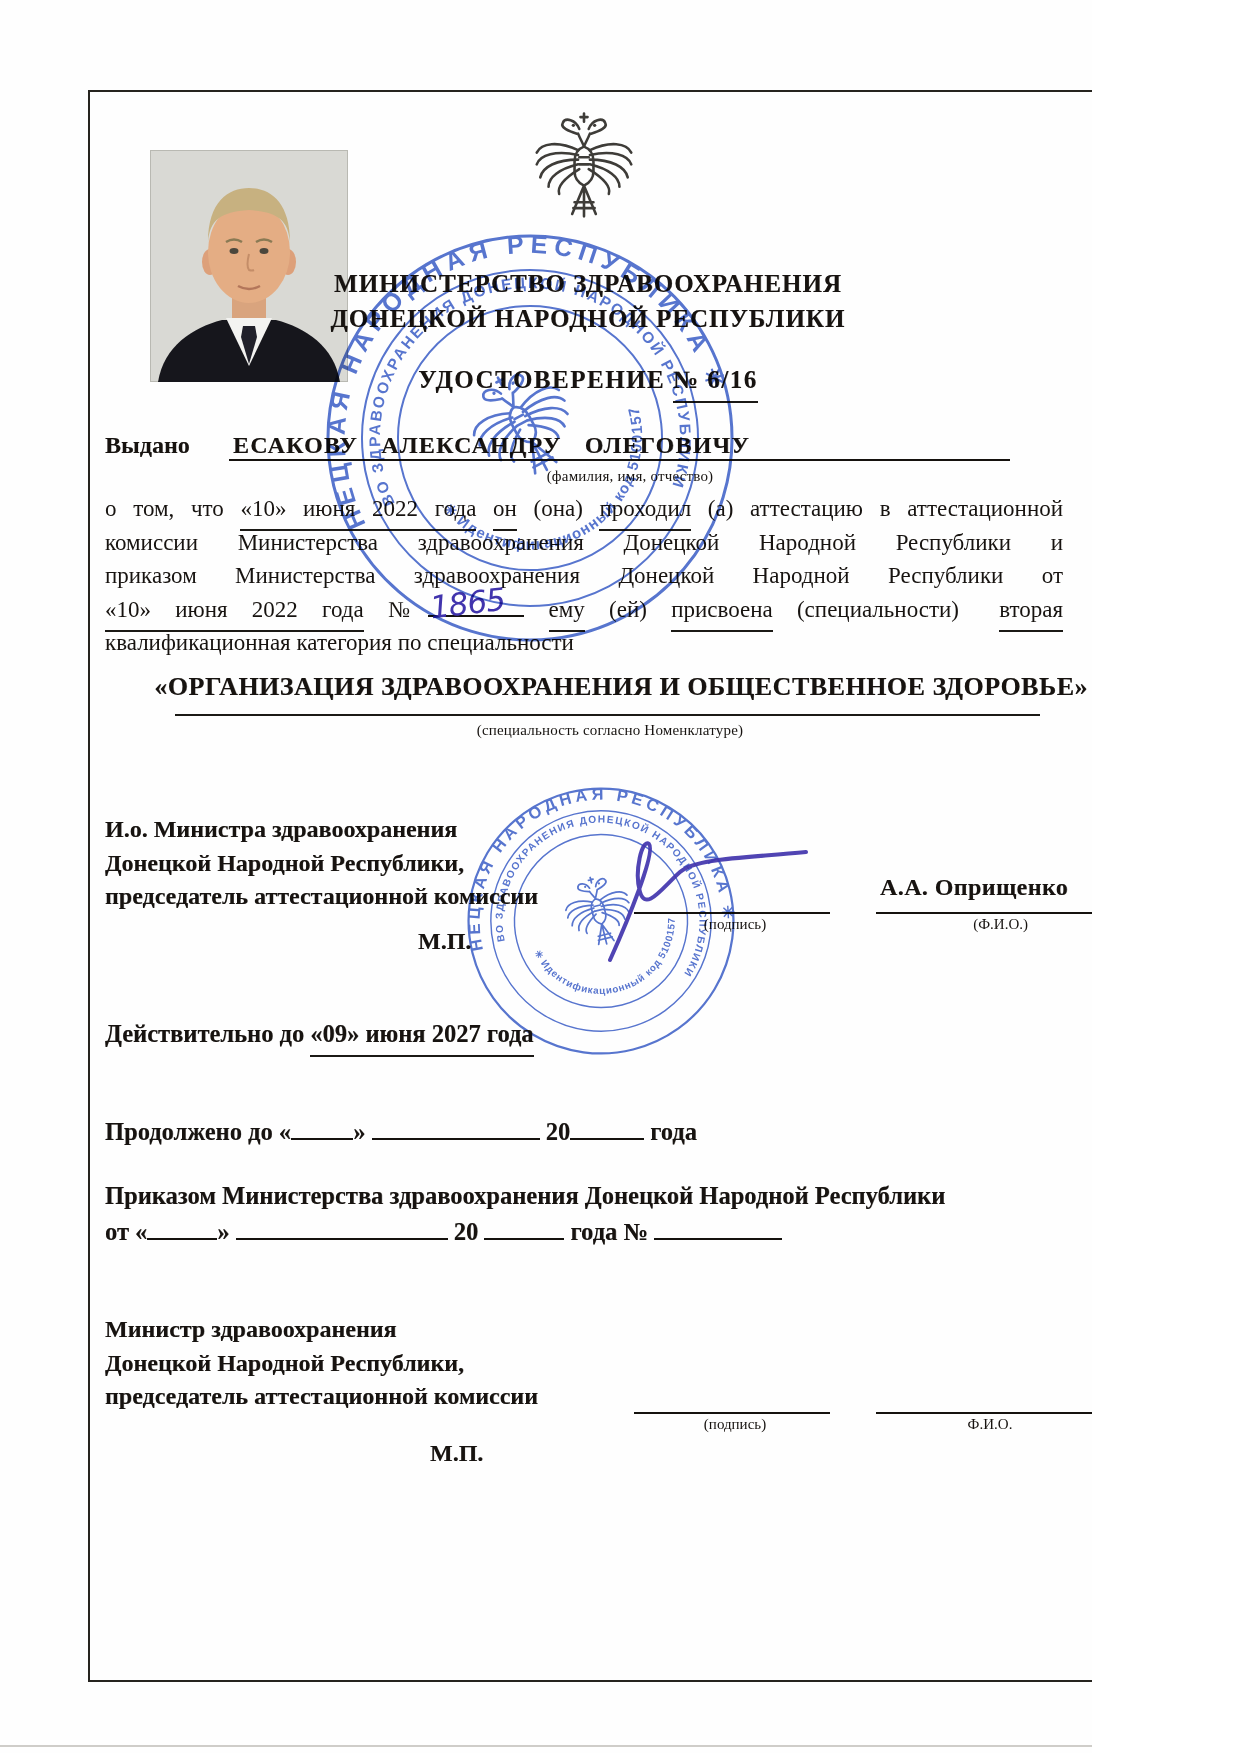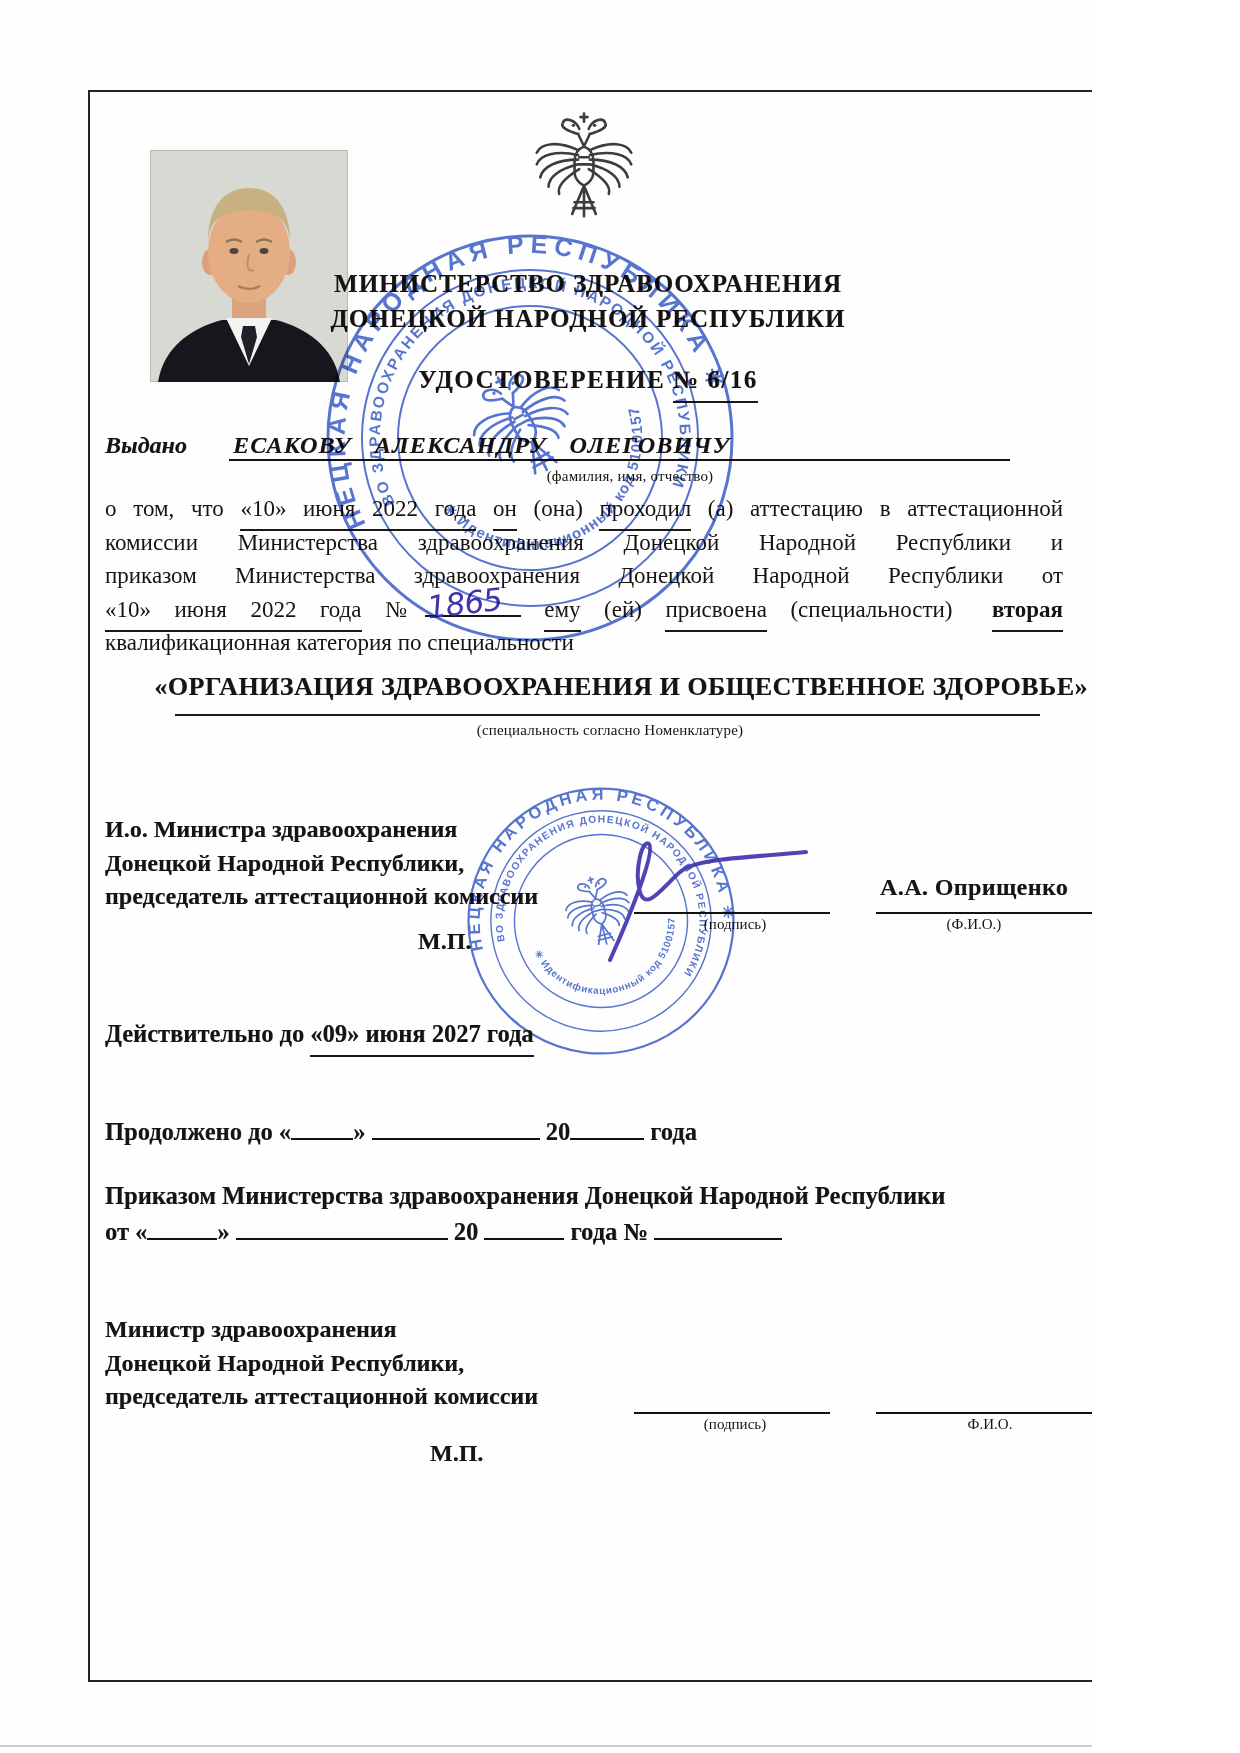--- a/index.html
+++ b/index.html
@@ -1,31 +1,31 @@
 <!DOCTYPE html>
 <html><head>
 <meta charset="utf-8">
 <style>
   html,body{margin:0;padding:0;background:#ffffff;}
   .page{position:relative;width:1092px;height:1753px;background:#fefefe;overflow:hidden;
         font-family:"Liberation Serif","DejaVu Serif",serif;color:#171310;}
   .abs{position:absolute;}
   .frame{position:absolute;left:88px;top:90px;width:1060px;height:1588px;
          border:2px solid #26241f;}
-  .b{font-weight:bold;margin-left:16px;}
+  .b{font-weight:normal;margin-left:16px;}
   .u{border-bottom:2.3px solid #1b1915;padding-bottom:8px;}
   .cap{font-size:15px;letter-spacing:.2px;}
   .ink{text-shadow:.35px .35px 0 rgba(25,20,15,.45);}
   
   .ministry{left:88px;top:266px;width:1000px;font-size:25px;font-weight:bold;
             line-height:35px;text-align:center;letter-spacing:1px;}
   .doc-title{left:88px;top:366px;width:1000px;font-size:25px;font-weight:bold;
              text-align:center;letter-spacing:1.5px;}
   
-  .issued-row{left:105px;top:432px;width:905px;display:flex;font-size:24px;font-style:italic;}
+  .issued-row{left:105px;top:432px;width:905px;display:flex;font-size:24px;}
   .issued-label{font-weight:bold;width:122px;flex:none;}
   .name-line{flex:1;border-bottom:2.4px solid #15120e;margin-left:2px;}
   .holder{font-weight:bold;letter-spacing:1.2px;word-spacing:16px;padding-left:4px;margin-top:36px;}
   .name-cap{left:420px;top:468px;width:420px;text-align:center;}
   
   .para{left:105px;top:492px;width:958px;font-size:23px;line-height:33.5px;}
   .jline{text-align:justify;text-align-last:justify;}
   .jlast{text-align:left;}
   .blank{display:inline-block;border-bottom:2.3px solid #15120e;}
   .no-blank{position:relative;width:96px;height:20px;vertical-align:baseline;}
@@ -148,21 +148,21 @@
 
   <div class="abs sblock signer1 ink">
     <div>И.о. Министра здравоохранения</div>
     <div>Донецкой Народной Республики,</div>
     <div>председатель аттестационной комиссии</div>
   </div>
   <div class="sline" style="left:634px;top:912px;width:196px;"></div>
   <div class="scap" style="left:650px;top:916px;width:170px;">(подпись)</div>
   <div class="fio-name ink" style="left:880px;top:874px;">А.А. Оприщенко</div>
   <div class="sline" style="left:876px;top:912px;width:228px;"></div>
-  <div class="scap" style="left:884px;top:916px;width:180px;">(Ф.И.О.)</div>
+  <div class="scap" style="left:848px;top:916px;width:180px;text-align:right;">(Ф.И.О.)</div>
   <div class="mp ink" style="left:418px;top:928px;">М.П.</div>
 
   <svg class="stamp stamp1" viewBox="0 0 424 424">
     <defs>
       <path id="s1o" d="M 27,212 A 185,185 0 1 1 397,212 A 185,185 0 1 1 27,212"></path>
       <path id="s1m" d="M 62,212 A 150,150 0 1 1 362,212 A 150,150 0 1 1 62,212"></path>
       <path id="s1i" d="M 102,236 A 113,113 0 0 0 322,236"></path>
     </defs>
     <g fill="none" stroke="currentColor">
       <circle cx="212" cy="212" r="202" stroke-width="3"></circle>

